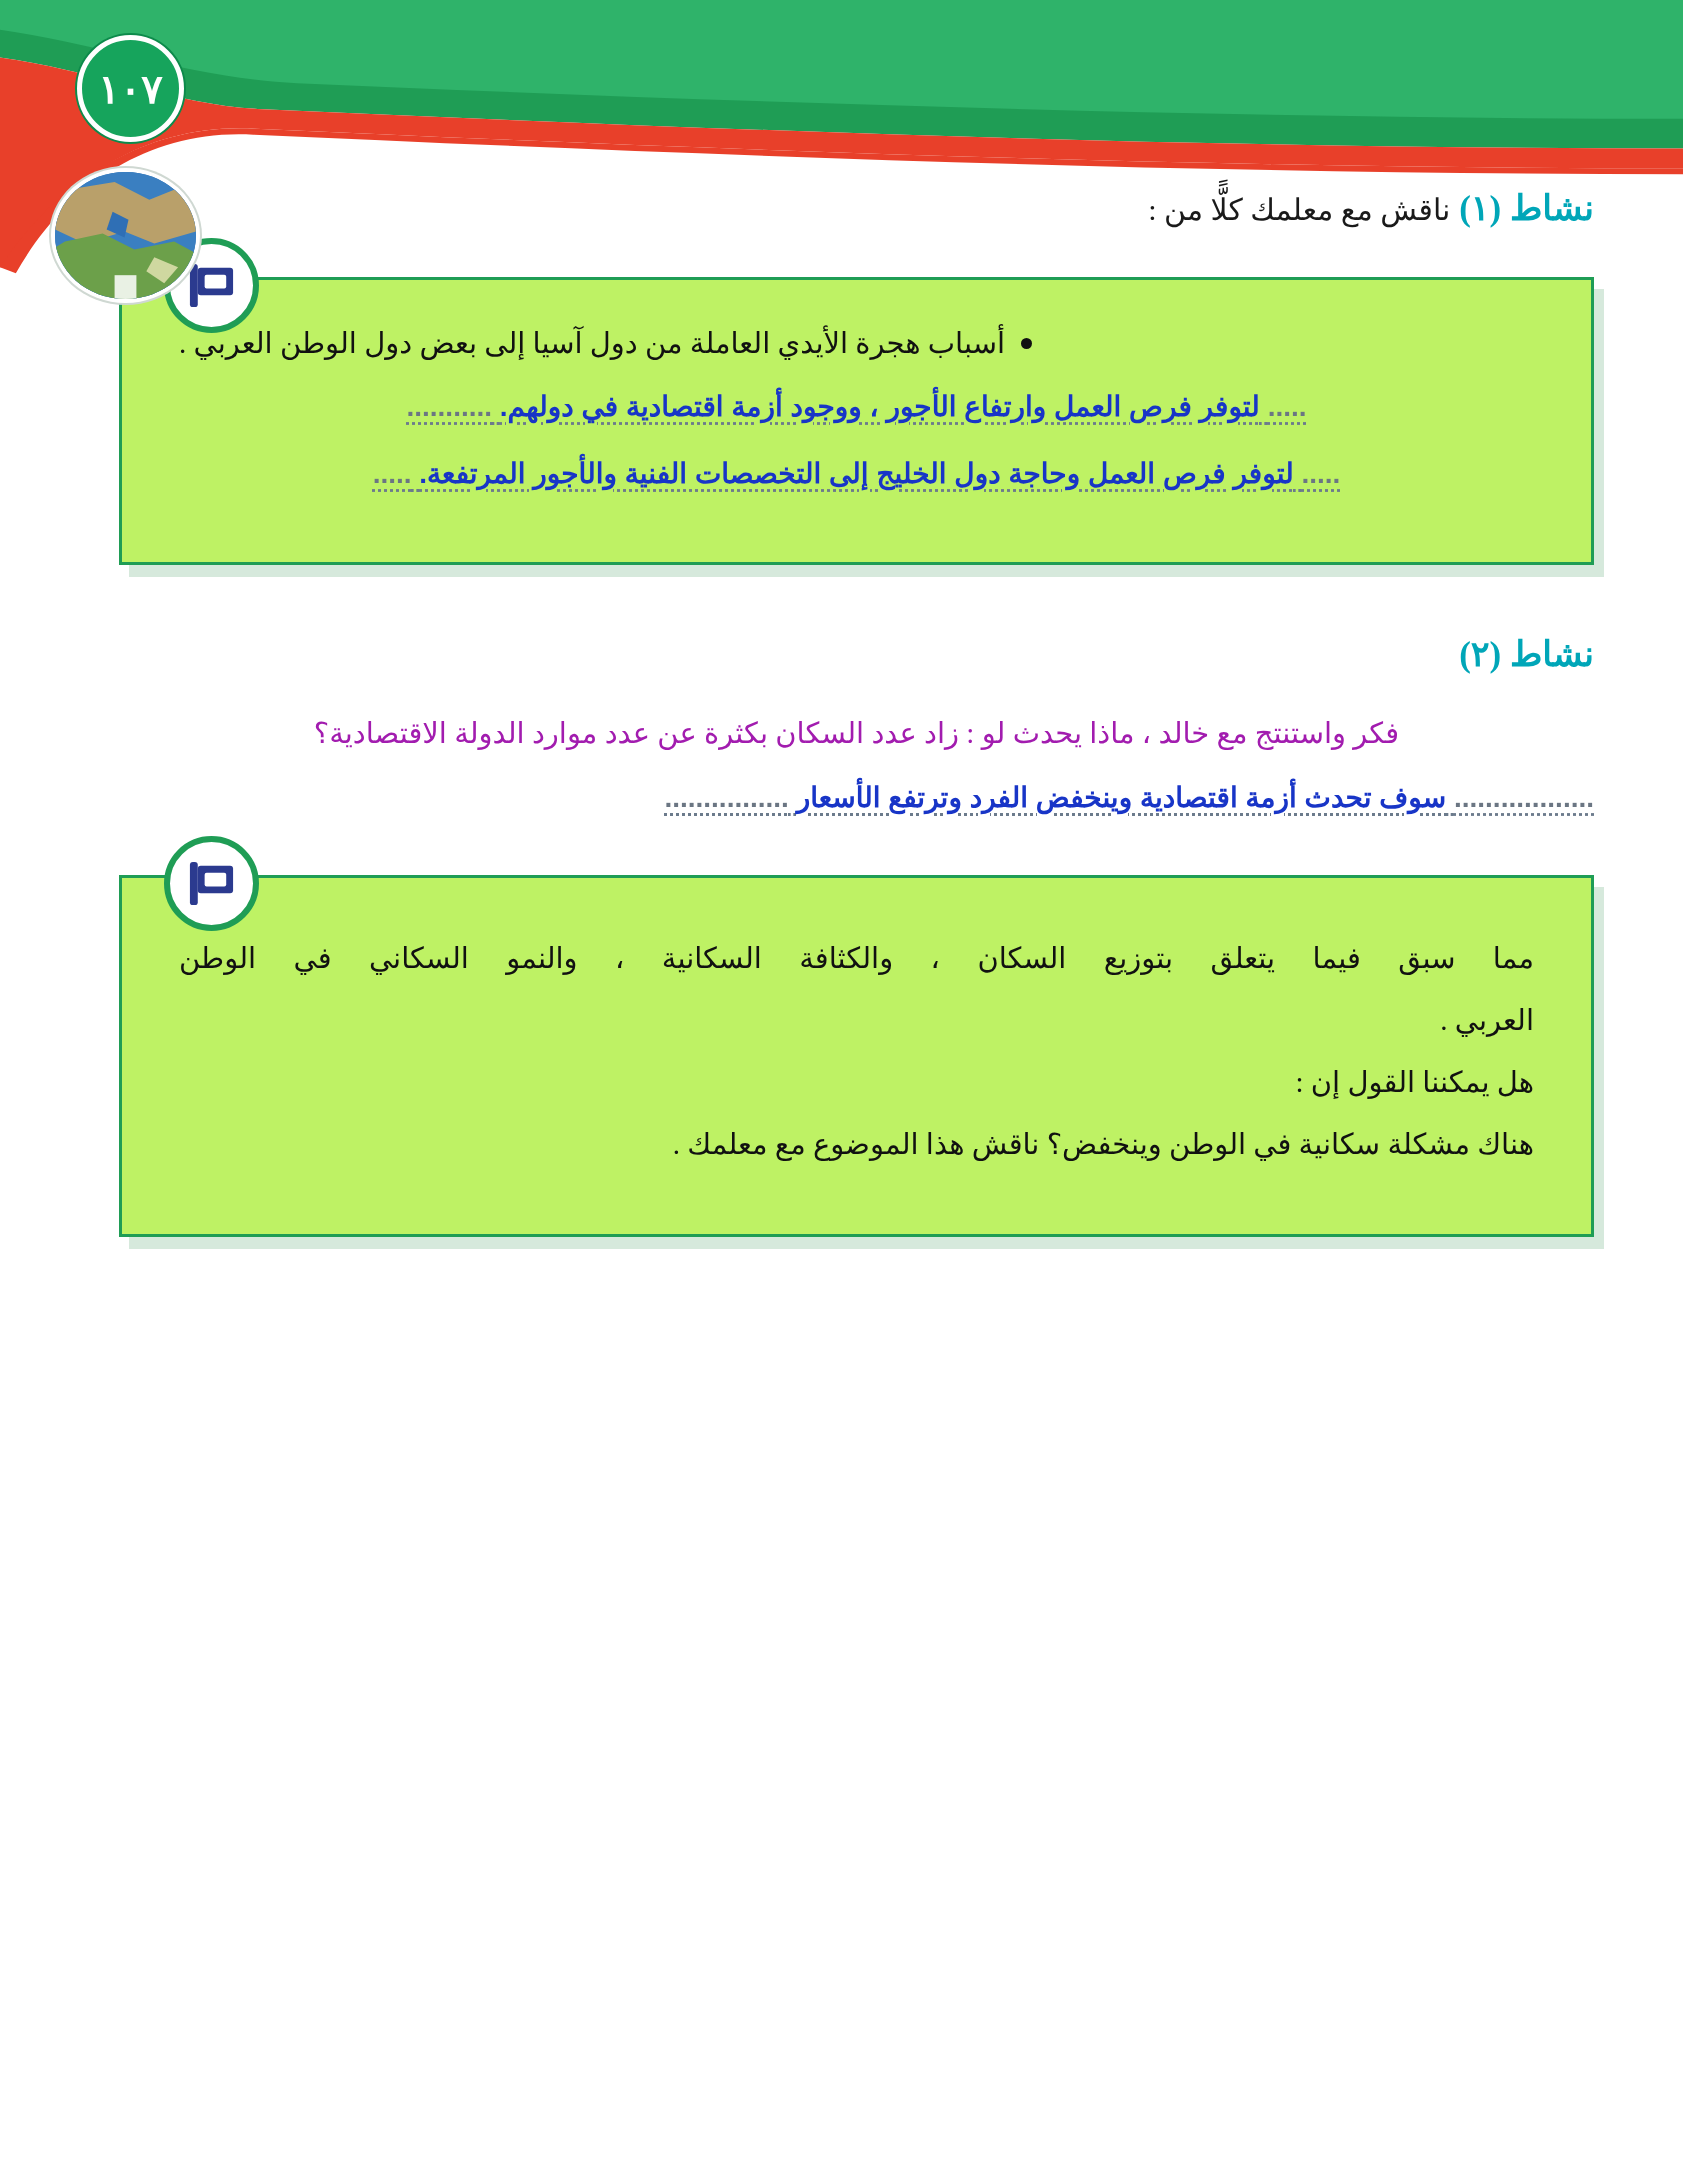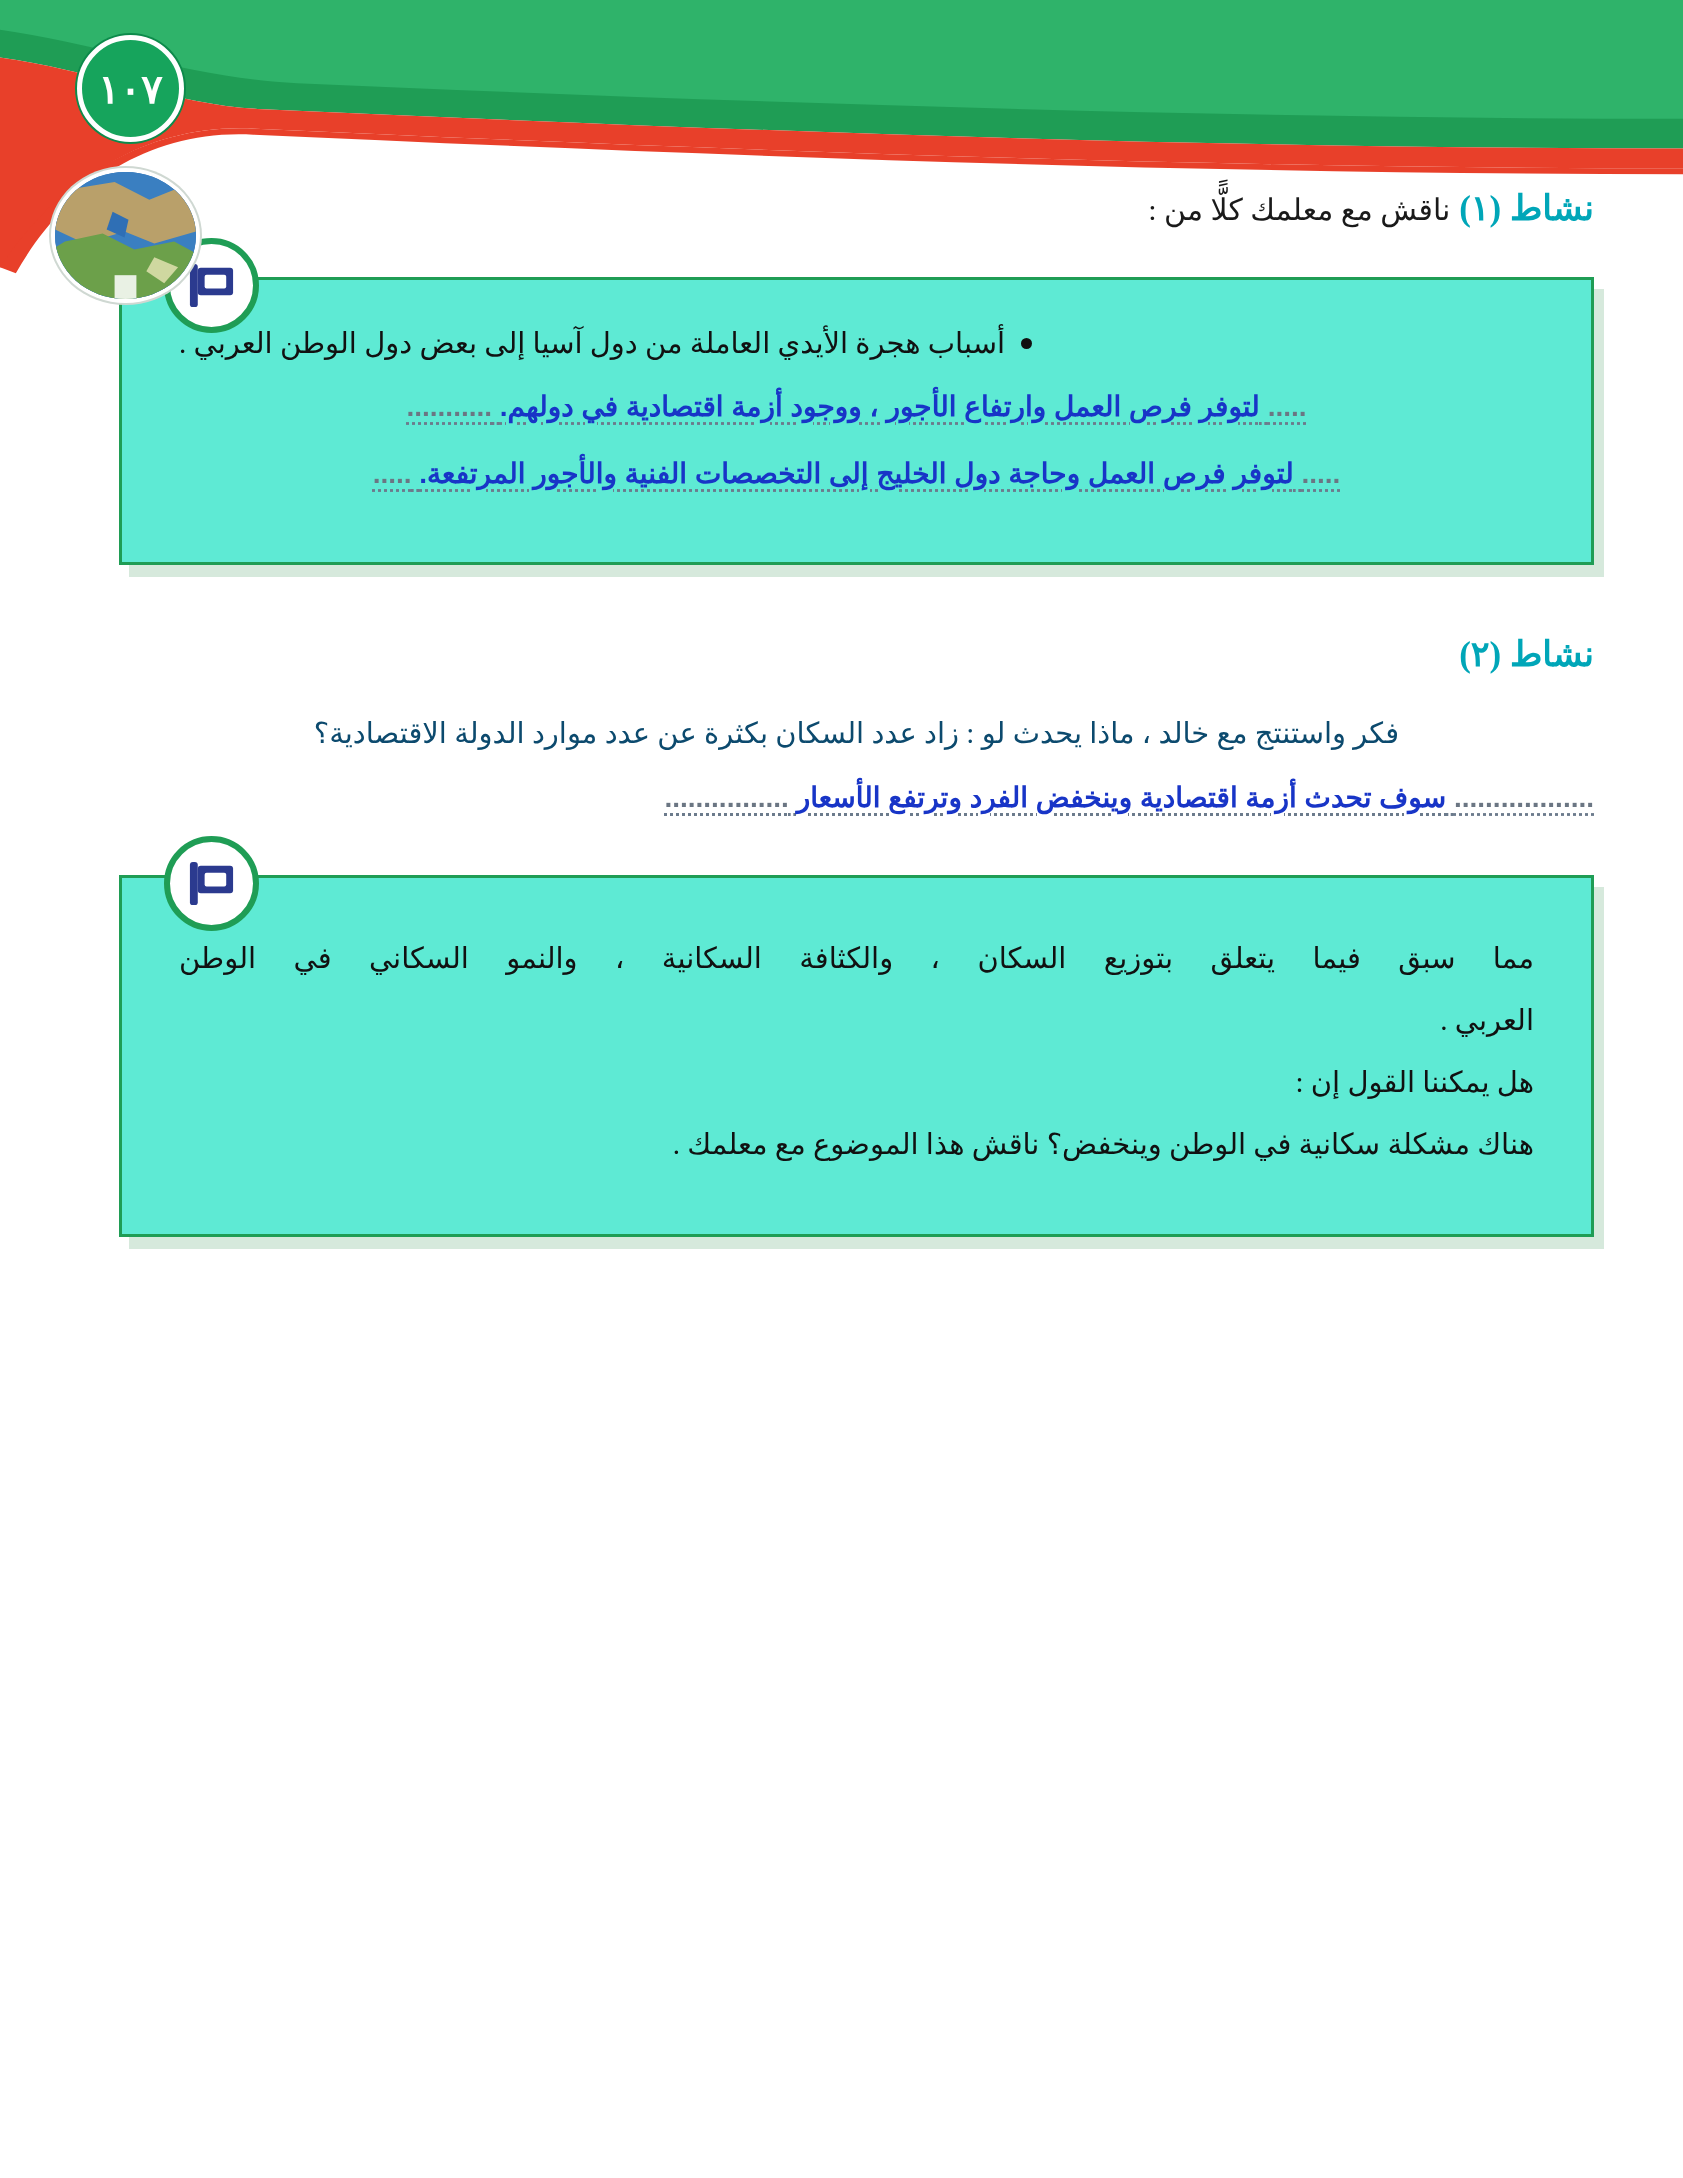--- a/index.html
+++ b/index.html
@@ -80,21 +80,21 @@
   .activity-title .sub {
     color: #1a1a1a;
     font-size: 30px;
     font-weight: normal;
   }
 
   
   .green-box {
     position: relative;
     border: 3px solid #1f9d55;
-    background: #5eead4;
+    background: #bef264;
     margin-top: 48px;
     padding: 40px 57px 38px 57px;
     box-shadow: 10px 12px 0 0 #d6e9dc;
     direction: rtl;
   }
 
   .flag-icon {
     position: absolute;
     top: -42px;
     left: 42px;
@@ -161,21 +161,21 @@
     font-weight: bold;
     margin: 69px 0 0 0;
     text-align: right;
     direction: rtl;
     font-family: "Liberation Serif", serif;
   }
 
   .para-q {
     margin-top: 34px;
     font-size: 29px;
-    color: #0c4a6e;
+    color: #a21caf;
     direction: rtl;
     text-align: center;
     line-height: 1.7;
     font-family: "Liberation Serif", serif;
   }
 
   .para-block {
     font-size: 29px;
     color: #111;
     direction: rtl;

